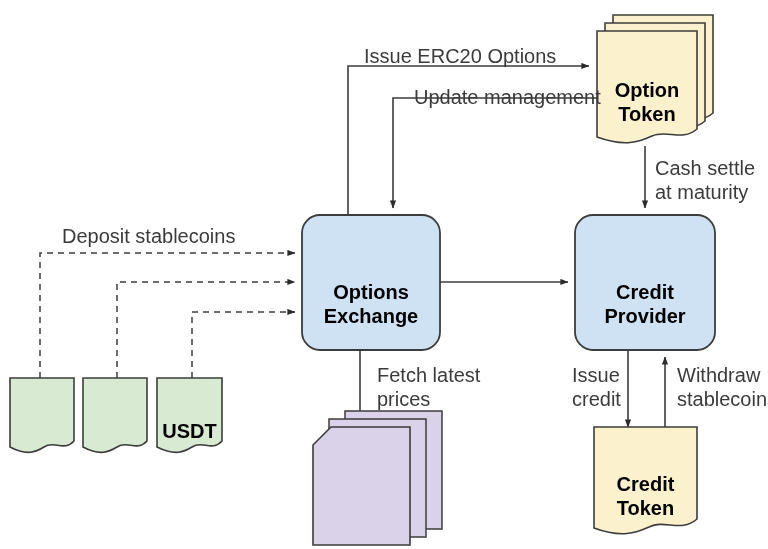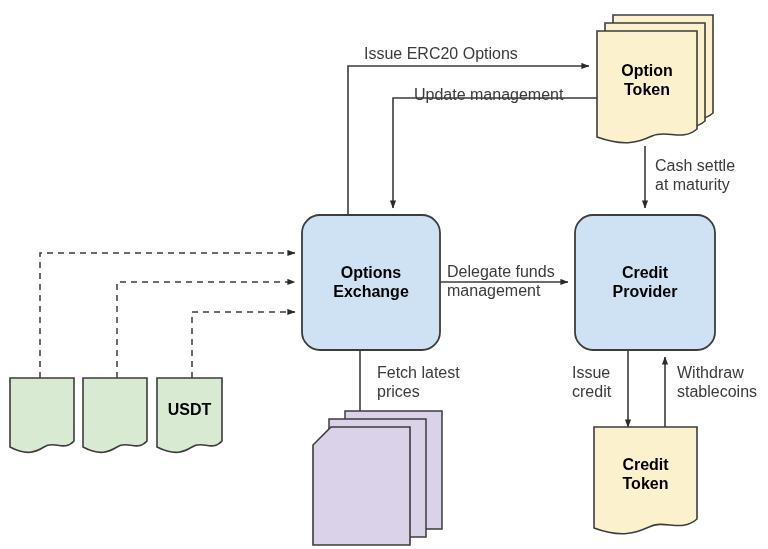--- a/index.html
+++ b/index.html
@@ -3,27 +3,27 @@
 <meta charset="utf-8">
 <style>
   html,body{margin:0;padding:0;background:#ffffff;}
   body{width:768px;height:549px;overflow:hidden;
        font-family:"Liberation Sans","DejaVu Sans",sans-serif;}
   #stage{position:relative;width:768px;height:549px;background:#fff;}
   svg#diagram{position:absolute;left:0;top:0;width:768px;height:549px;}
   .node-label{
       position:absolute;display:flex;align-items:center;justify-content:center;
       text-align:center;font-weight:bold;color:#000;
-      pointer-events:none;line-height:1.18;
+      pointer-events:none;line-height:1.18;margin-top:22px;
   }
   .edge-label{
       position:absolute;color:#3b3b3b;font-weight:400;line-height:1.2;
       white-space:pre-line;
   }
-  .fs16{font-size:16px;}
+  .fs16{font-size:20px;}
 </style>
 </head>
 <body>
 
 <div id="stage">
 
   <svg id="diagram" viewBox="0 0 768 549">
     <defs>
       <marker id="arrow" markerWidth="9" markerHeight="9" refX="7.6" refY="3.1" orient="auto" markerUnits="userSpaceOnUse">
         <path d="M0,0 L8,3.1 L0,6.2 z" fill="#2b2b2b"></path>
@@ -108,22 +108,22 @@
 
 
   <div class="node-label fs16" style="left:157px;top:378px;width:65px;height:64px;">USDT</div>
 
   <div class="edge-label fs16" style="left:364px;top:44px;">Issue ERC20 Options</div>
 
   <div class="edge-label fs16" style="left:414px;top:85px;">Update management</div>
 
   <div class="edge-label fs16" style="left:655px;top:156px;">Cash settle<br>at maturity</div>
 
-  <div class="edge-label fs16" style="left:447px;top:262px;">Delegate funds<br>management</div>
 
   <div class="edge-label fs16" style="left:377px;top:363px;">Fetch latest<br>prices</div>
 
   <div class="edge-label fs16" style="left:572px;top:363px;">Issue<br>credit</div>
 
   <div class="edge-label fs16" style="left:677px;top:363px;">Withdraw<br>stablecoins</div>
 
+  <div class="edge-label fs16" style="left:62px;top:224px;">Deposit stablecoins</div>
 
 </div>
 
 </body></html>

